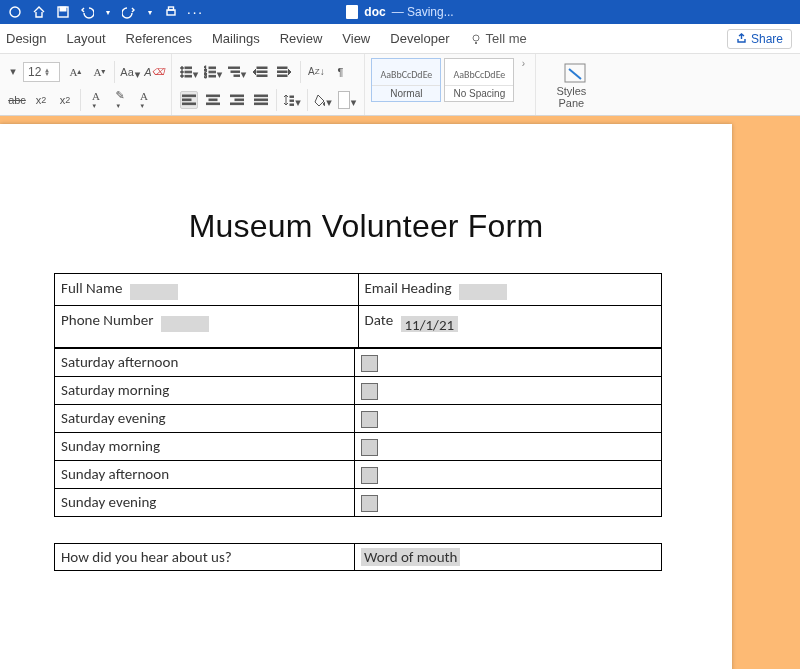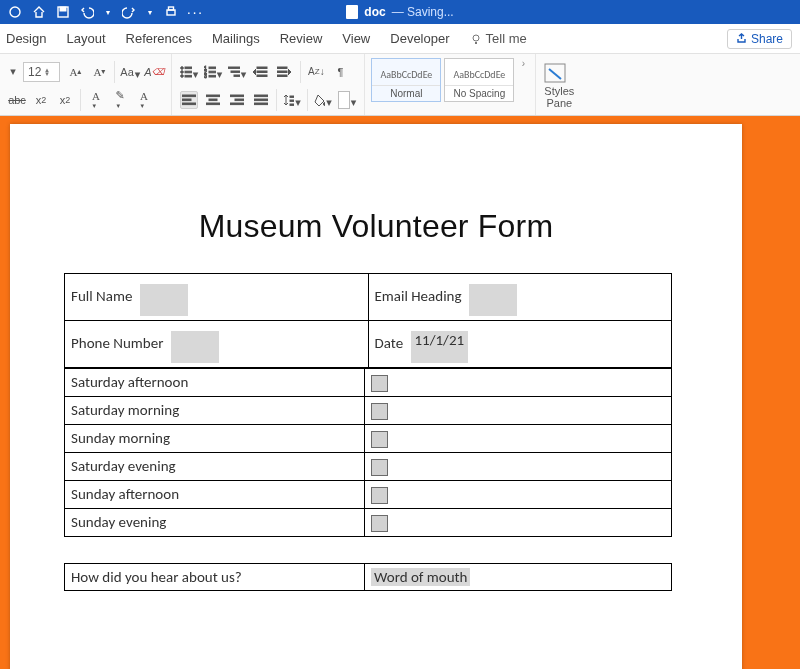--- a/index.html
+++ b/index.html
@@ -102,30 +102,29 @@
   .styles-group { padding:4px 6px 2px 6px;}
   .style-card {
     width:70px; height:44px; border:1px solid #c9c9c9; background:#fff;
     display:flex; flex-direction:column; align-items:center; justify-content:flex-end;
     font-size:10px; margin-right:3px; cursor:default;
   }
   .style-card.sel { border-color:#a9c8ef; background:#f3f8ff;}
   .style-sample { font-size:10px; color:#666; margin-bottom:4px; font-family:"Calibri","Segoe UI",sans-serif;}
   .style-sample.h1 { color:#2b7cd3; font-weight:300;}
   .style-name { border-top:1px solid #e2e2e2; width:100%; text-align:center; padding:2px 0;}
-  .styles-pane { display:flex; flex-direction:column; align-items:flex-start; gap:2px; width:42px; cursor:default;}
+  .styles-pane { display:flex; flex-direction:column; align-items:flex-end; gap:2px; width:42px; cursor:default;}
   .more-arrow { width:12px; display:flex; align-items:center; justify-content:center; color:#888; font-size:10px;}
 
   
   .canvas-wrap {
     height:calc(669px - 24px - 30px - 62px);
-    background:#f97316;
+    background:#fdba74;
     display:flex; justify-content:flex-start;
     overflow:hidden;
-    padding-left:10px;
   }
   .page {
     background:#fff;
     width:732px;
     margin-top:8px;
     margin-left:0;
     box-shadow:0 0 4px rgba(0,0,0,.25);
     padding:84px 54px 0 54px;
     position:relative;
     min-height:700px;
@@ -138,21 +137,21 @@
     color:#111;
     margin-bottom:28px;
     letter-spacing:.2px;
   }
   table.form {
     width:608px; border-collapse:collapse; font-size:15px; font-family:"Calibri","Segoe UI",sans-serif;
   }
   table.form td {
     border:1.5px solid #000; padding:4px 6px; vertical-align:top;
   }
-  .field { background:#d8d8d8; display:inline-block; min-width:48px; height:32px; vertical-align:middle; margin-left:4px;margin-top:6px;}
+  .field { background:#d8d8d8; display:inline-block; min-width:48px; height:16px; vertical-align:middle; margin-left:4px;margin-top:6px;}
   .field.date { color:#333; padding:0 4px; min-width:0;}
   .avail-label { font-size:15px; font-family:"Calibri","Segoe UI",sans-serif; margin-top:2px; display:flex; align-items:center; gap:8px;}
   .text-cursor { width:20px; height:20px; }
   td.cbcell { text-align:left; }
   .checkbox {
     width:17px; height:17px; display:inline-block;
     background:#d2d2d2; border:1.5px solid #6b6b6b;
     vertical-align:middle;
   }
   table.form.avail td:first-child { width:300px;}
@@ -437,25 +436,25 @@
       <tbody>
           <tr>
             <td>Saturday afternoon</td>
             <td class="cbcell"><span class="checkbox"></span></td>
           </tr>
       <tr>
             <td>Saturday morning</td>
             <td class="cbcell"><span class="checkbox"></span></td>
           </tr>
       <tr>
+            <td>Saturday evening</td>
+            <td class="cbcell"><span class="checkbox"></span></td>
+          </tr>
+      <tr>
             <td>Sunday morning</td>
-            <td class="cbcell"><span class="checkbox"></span></td>
-          </tr>
-      <tr>
-            <td>Saturday evening</td>
             <td class="cbcell"><span class="checkbox"></span></td>
           </tr>
       <tr>
             <td>Sunday afternoon</td>
             <td class="cbcell"><span class="checkbox"></span></td>
           </tr>
       <tr>
             <td>Sunday evening</td>
             <td class="cbcell"><span class="checkbox"></span></td>
           </tr>

